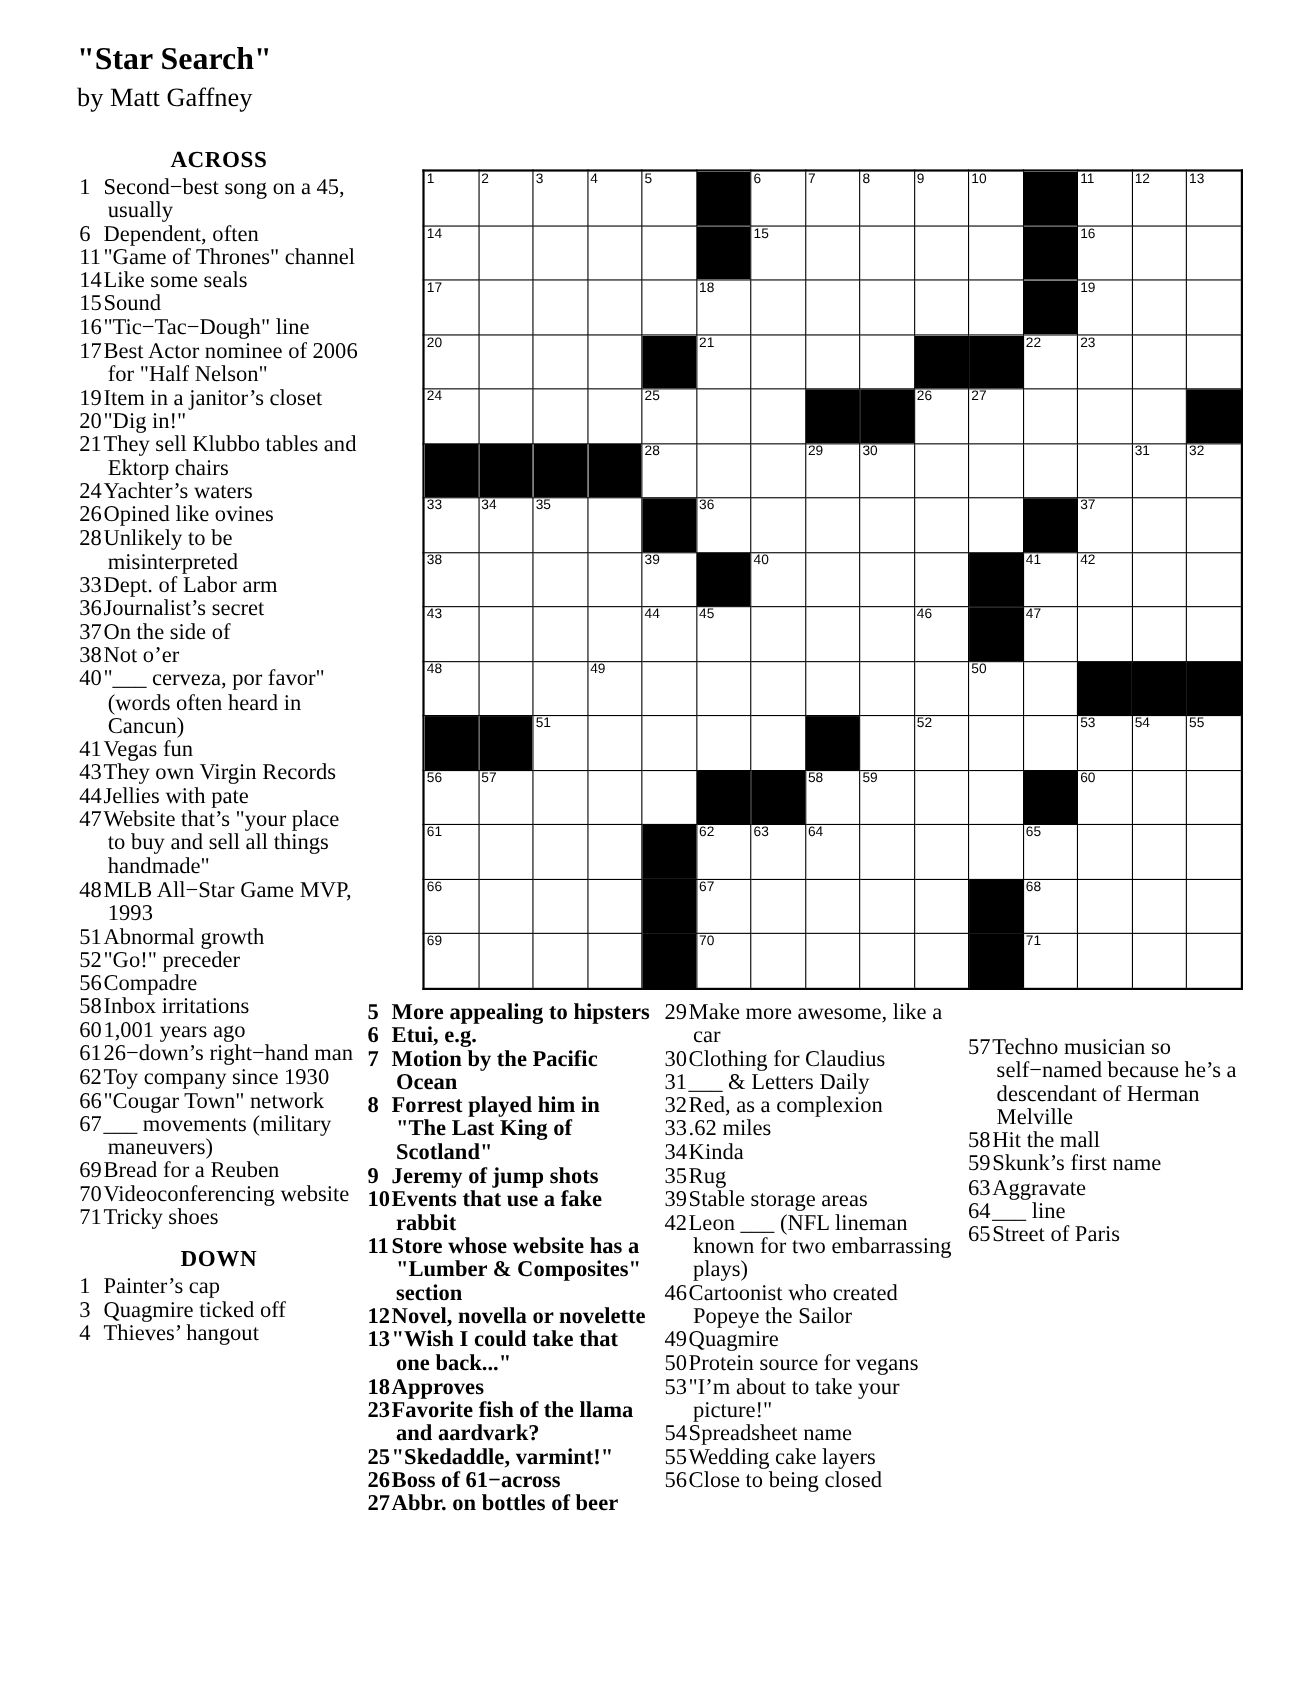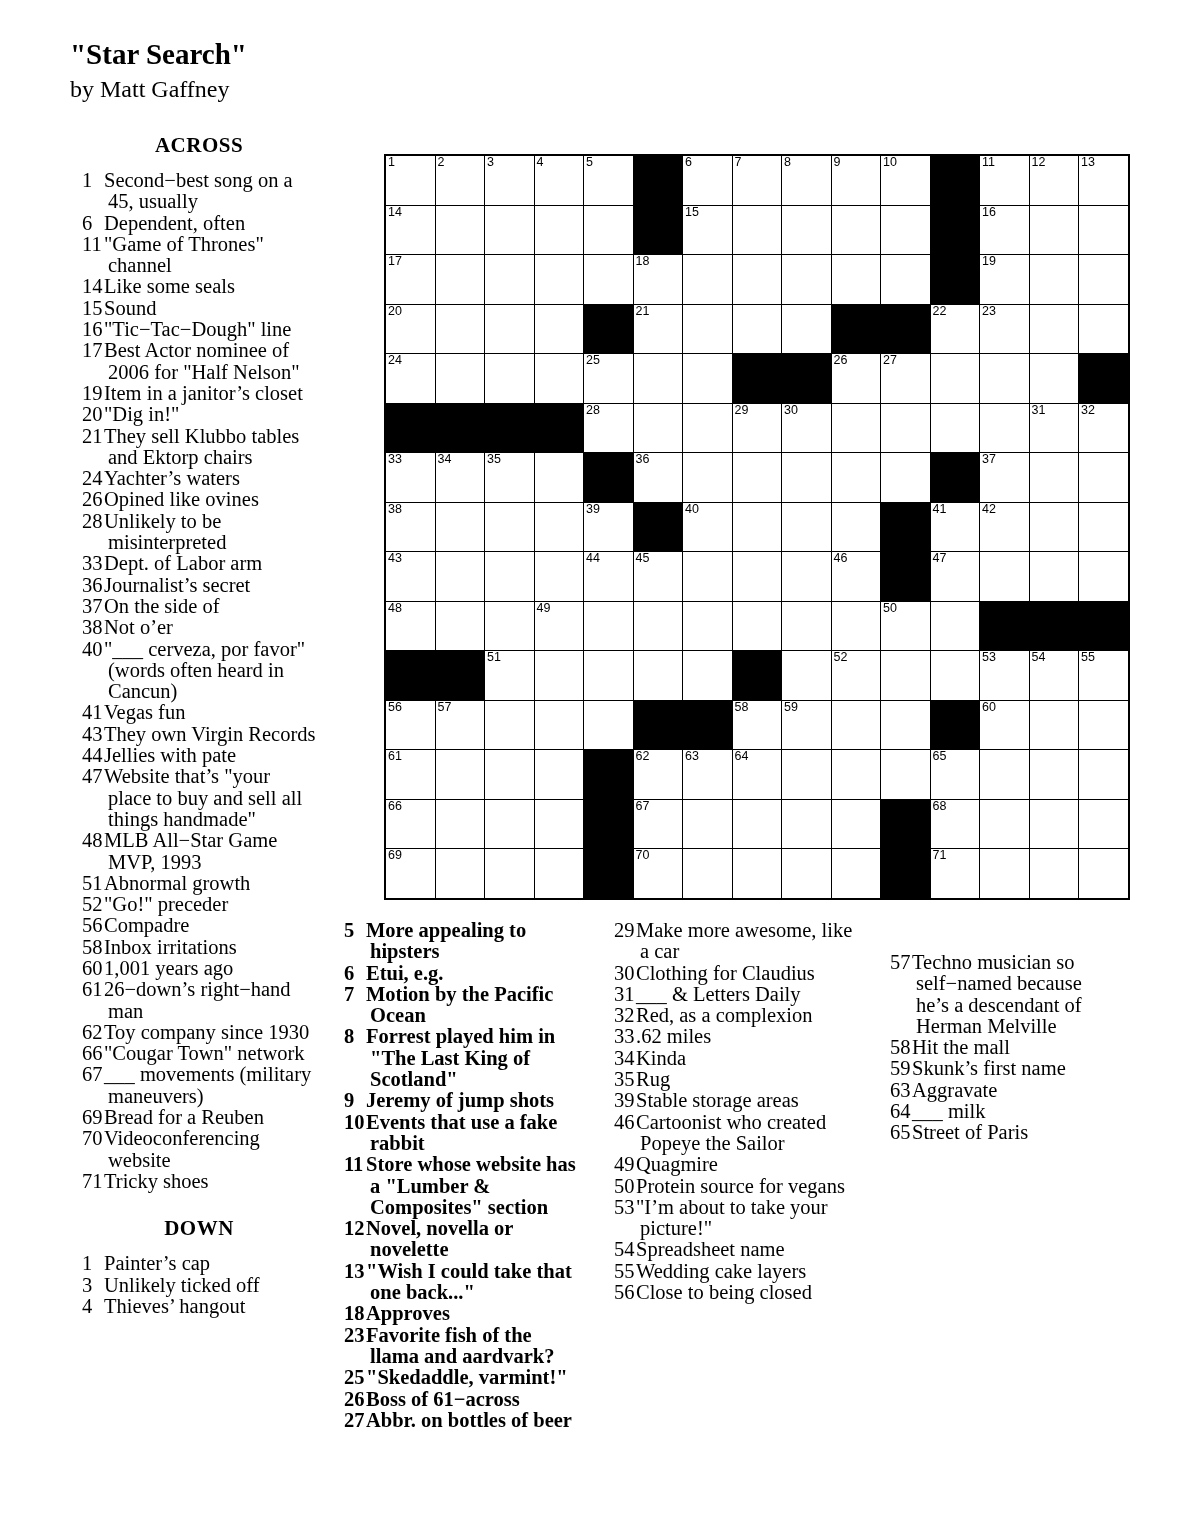--- a/index.html
+++ b/index.html
@@ -39,21 +39,21 @@
   
   .clue-head {
     font-size: 21px;
     font-weight: bold;
     letter-spacing: 0.5px;
     margin: 0 0 2px 0;
     text-align: center;
   }
   .clue-list {
     list-style: none;
-    margin: 12px;
+    margin: 2px;
     padding: 0;
   }
   .clue {
     font-size: 20.5px;
     line-height: 21.3px;
     padding-left: 26px;
     text-indent: -26px;
     margin-bottom: 0px;
   }
   .clue .num {
@@ -164,21 +164,21 @@
         <li class="clue"><span class="num">66</span><span>"Cougar Town" network</span></li>
         <li class="clue"><span class="num">67</span><span>___ movements (military maneuvers)</span></li>
         <li class="clue"><span class="num">69</span><span>Bread for a Reuben</span></li>
         <li class="clue"><span class="num">70</span><span>Videoconferencing website</span></li>
         <li class="clue"><span class="num">71</span><span>Tricky shoes</span></li>
       </ul>
     <div class="gap"></div>
     <div class="clue-head">DOWN</div>
     <ul class="clue-list">
         <li class="clue"><span class="num">1</span><span>Painter’s cap</span></li>
-        <li class="clue"><span class="num">3</span><span>Unlikely ticked off</span></li>
+        <li class="clue"><span class="num">3</span><span>Quagmire ticked off</span></li>
         <li class="clue"><span class="num">4</span><span>Thieves’ hangout</span></li>
       </ul>
   </div>
 
   <div class="col-b">
     <ul class="clue-list">
         <li class="clue"><span class="num">5</span><span>More appealing to hipsters</span></li>
         <li class="clue"><span class="num">6</span><span>Etui, e.g.</span></li>
         <li class="clue"><span class="num">7</span><span>Motion by the Pacific Ocean</span></li>
         <li class="clue"><span class="num">8</span><span>Forrest played him in "The Last King of Scotland"</span></li>
@@ -198,37 +198,38 @@
   <div class="col-c">
     <ul class="clue-list">
         <li class="clue"><span class="num">29</span><span>Make more awesome, like a car</span></li>
         <li class="clue"><span class="num">30</span><span>Clothing for Claudius</span></li>
         <li class="clue"><span class="num">31</span><span>___ &amp; Letters Daily</span></li>
         <li class="clue"><span class="num">32</span><span>Red, as a complexion</span></li>
         <li class="clue"><span class="num">33</span><span>.62 miles</span></li>
         <li class="clue"><span class="num">34</span><span>Kinda</span></li>
         <li class="clue"><span class="num">35</span><span>Rug</span></li>
         <li class="clue"><span class="num">39</span><span>Stable storage areas</span></li>
+        <li class="clue"><span class="num">42</span><span>Leon ___ (NFL lineman known for two embarrassing plays)</span></li>
         <li class="clue"><span class="num">46</span><span>Cartoonist who created Popeye the Sailor</span></li>
         <li class="clue"><span class="num">49</span><span>Quagmire</span></li>
         <li class="clue"><span class="num">50</span><span>Protein source for vegans</span></li>
         <li class="clue"><span class="num">53</span><span>"I’m about to take your picture!"</span></li>
         <li class="clue"><span class="num">54</span><span>Spreadsheet name</span></li>
         <li class="clue"><span class="num">55</span><span>Wedding cake layers</span></li>
         <li class="clue"><span class="num">56</span><span>Close to being closed</span></li>
       </ul>
   </div>
 
   <div class="col-d">
     <ul class="clue-list">
         <li class="clue"><span class="num">57</span><span>Techno musician so self−named because he’s a descendant of Herman Melville</span></li>
         <li class="clue"><span class="num">58</span><span>Hit the mall</span></li>
         <li class="clue"><span class="num">59</span><span>Skunk’s first name</span></li>
         <li class="clue"><span class="num">63</span><span>Aggravate</span></li>
-        <li class="clue"><span class="num">64</span><span>___ milk</span></li>
+        <li class="clue"><span class="num">64</span><span>___ line</span></li>
         <li class="clue"><span class="num">65</span><span>Street of Paris</span></li>
       </ul>
   </div>
 
   <div class="grid-wrap">
     <table class="grid">
       <tbody>
           <tr>
             <td>
               <span class="n">1</span>

